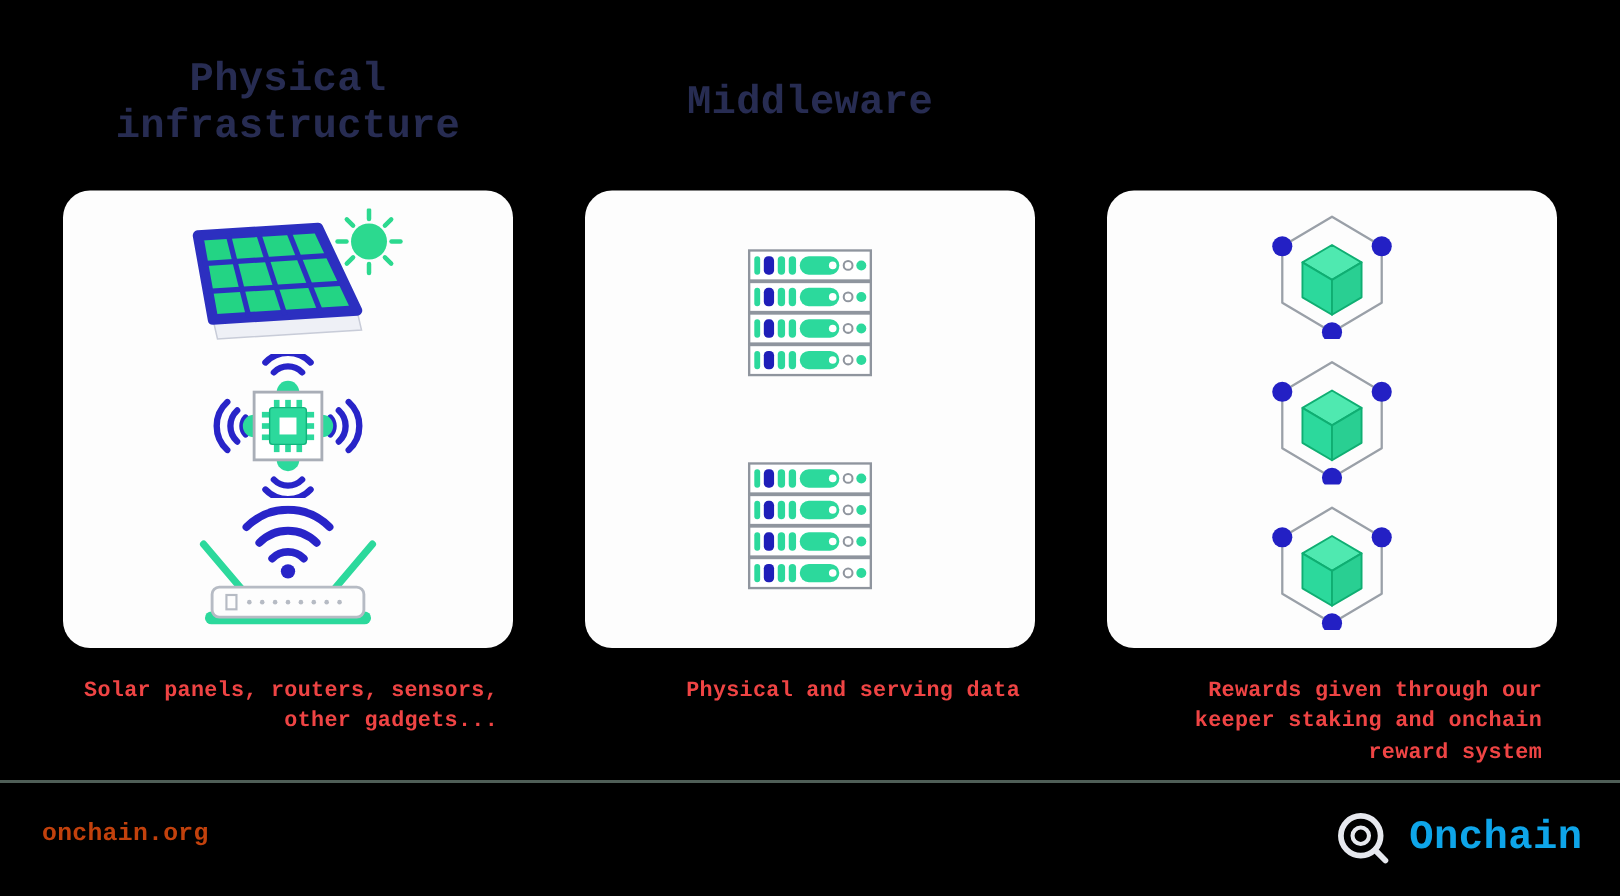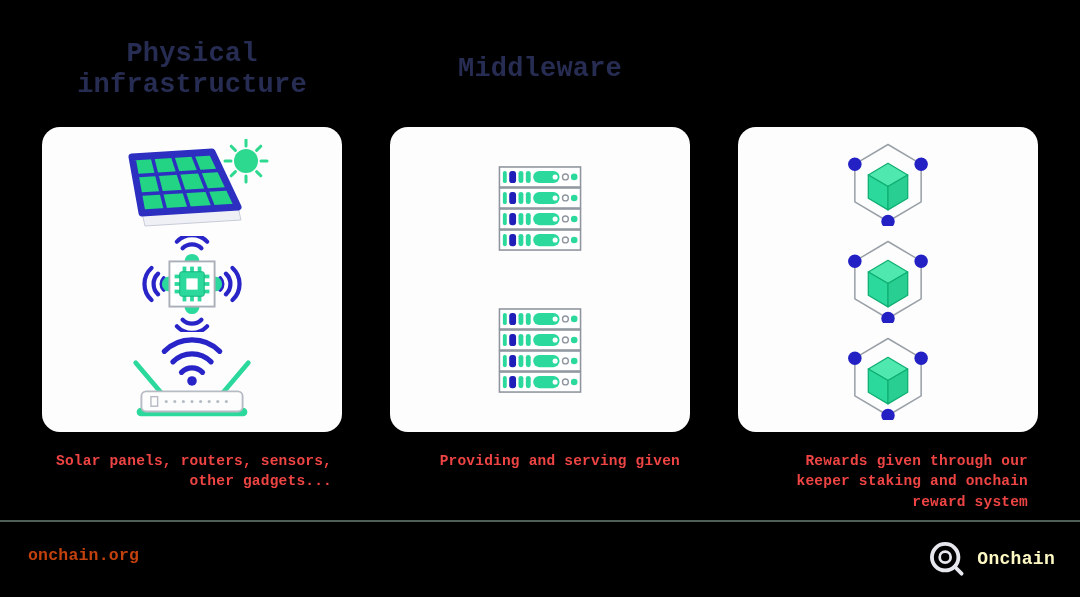--- a/index.html
+++ b/index.html
@@ -36,21 +36,21 @@
   }
   .footer-url {
     position:absolute; left:28px; top:546px; font-size:16.5px; font-weight:600;
     color:#c2410c; letter-spacing:.2px;
   }
   .footer-brand {
     position:absolute; right:25px; top:536px; height:46px;
     display:flex; align-items:center; gap:9px;
   }
   .footer-brand-name {
-    font-size:18px; font-weight:700; color:#fef9c3; letter-spacing:.3px;
+    font-size:27px; font-weight:700; color:#0ea5e9; letter-spacing:.3px;
   }
 </style>
 </head>
 <body>
 
 <div class="canvas">
 
   <div class="column col-1">
     <div class="col-title">Physical infrastructure</div>
     <div class="card card-1">
@@ -252,21 +252,21 @@
                 <rect x="29.5" y="4" width="5" height="12.5" rx="2.5" fill="#2cd99c"></rect>
                 <rect x="37" y="4" width="27" height="12.5" rx="6.2" fill="#2cd99c"></rect>
                 <circle cx="59.5" cy="10.2" r="2.6" fill="#ffffff"></circle>
                 <circle cx="70" cy="10.2" r="3" fill="none" stroke="#8f959e" stroke-width="1.4"></circle>
                 <circle cx="79" cy="10.2" r="3.4" fill="#2cd99c"></circle>
             </g>
           </g>
         </svg>
       </div>
     </div>
-    <div class="caption">Providing and serving given</div>
+    <div class="caption">Physical and serving data</div>
   </div>
 
   <div class="column col-3">
     <div class="card card-3">
 
       <div class="icon-box">
         <svg width="90" height="86" viewBox="0 0 100 96">
           <polygon points="50,5 87,27 87,69 50,91 13,69 13,27" fill="none" stroke="#9aa0a8" stroke-width="1.7" stroke-linejoin="round"></polygon>
           <g stroke="#0fae72" stroke-width="1.4" stroke-linejoin="round">
             <polygon points="50,26 72,39 50,52 28,39" fill="#4fe9b0"></polygon>

